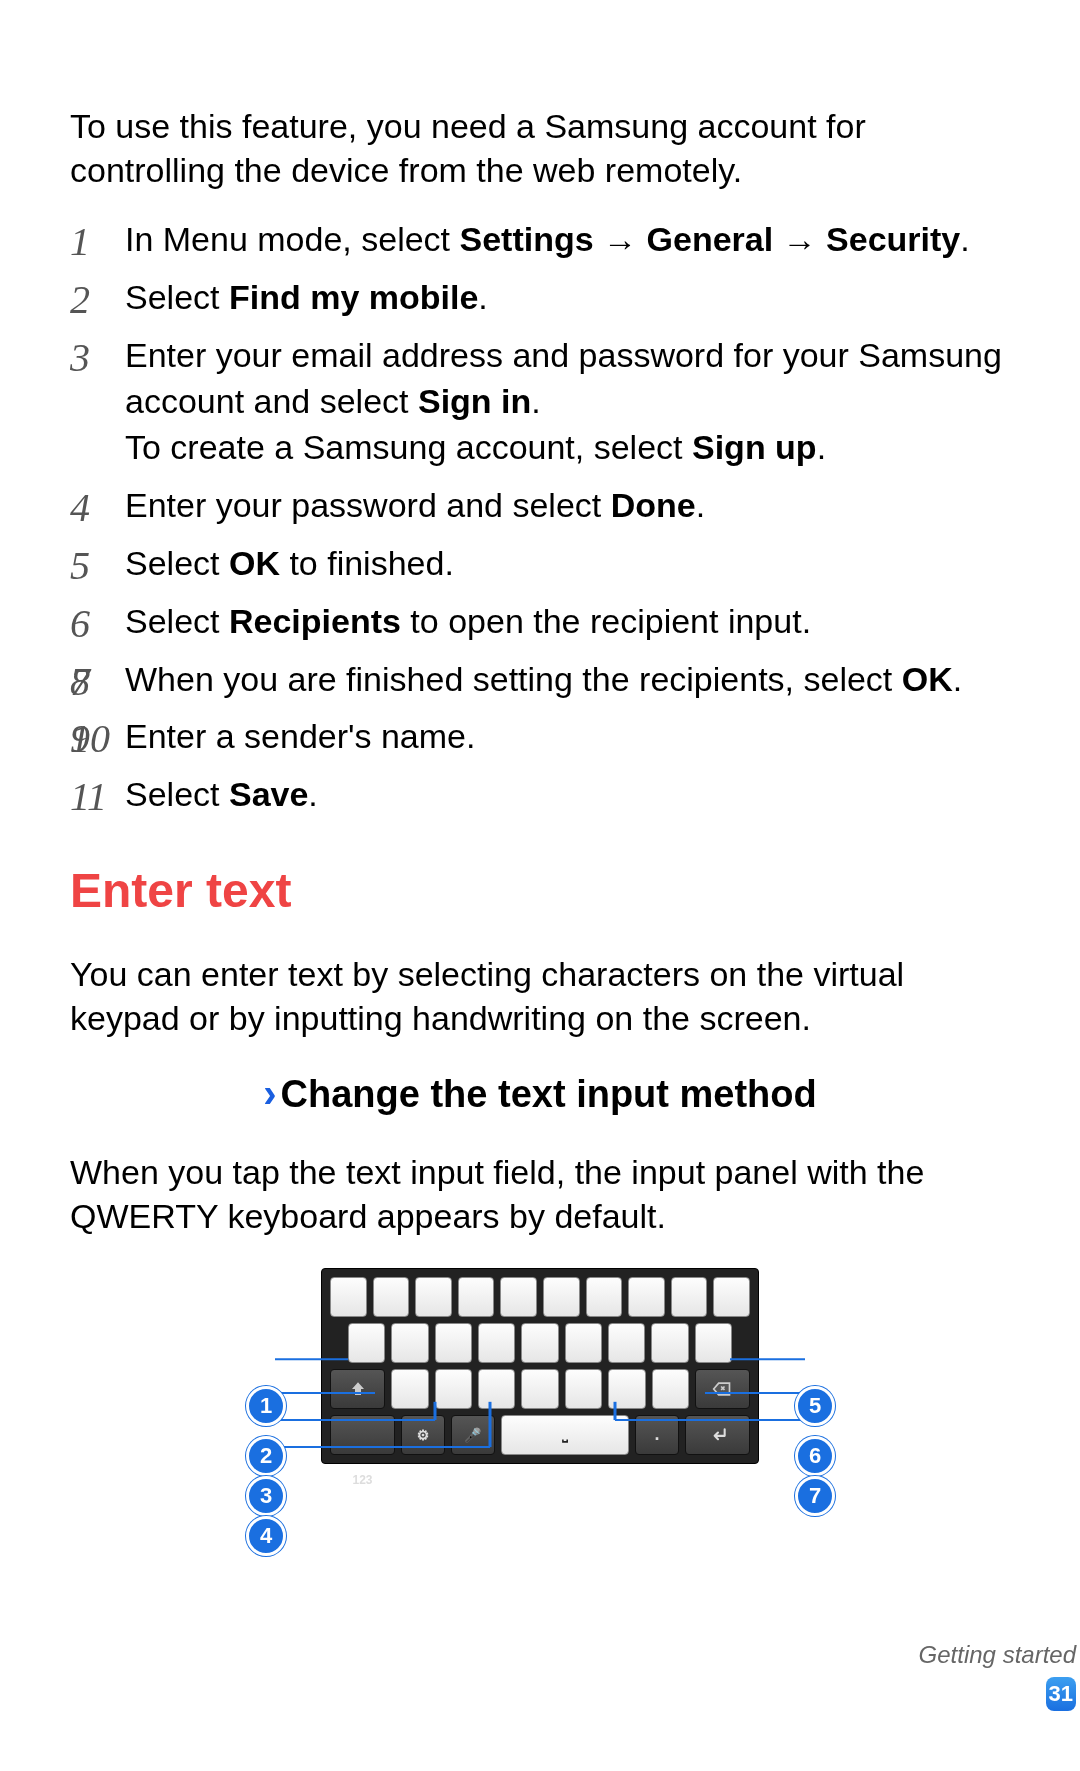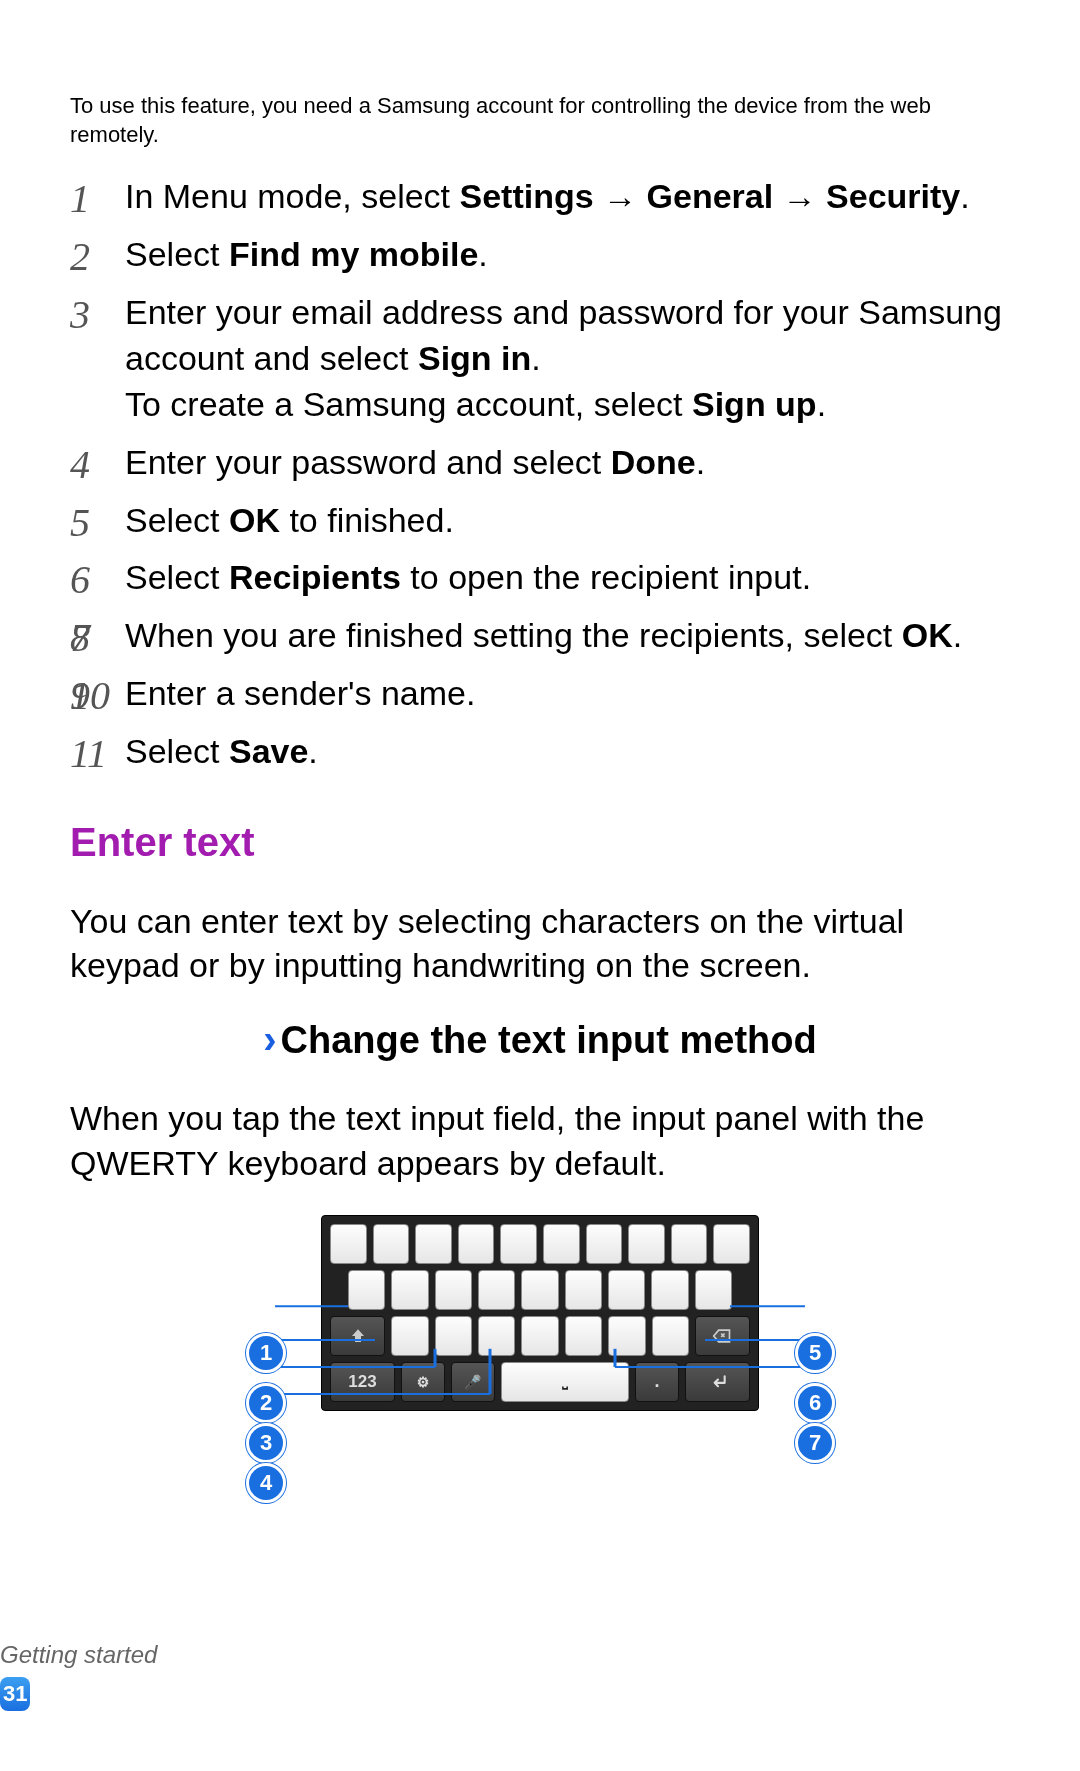--- a/index.html
+++ b/index.html
@@ -10,21 +10,21 @@
     color: #000;
   }
   .page {
     width: 1080px;
     height: 1771px;
     position: relative;
     box-sizing: border-box;
     padding: 70px 70px 0 70px;
   }
   .intro {
-    font-size: 22px;
+    font-size: 34px;
     line-height: 1.3;
     margin-bottom: 25px;
   }
   ol.steps {
     list-style: none;
     padding: 0;
     margin: 0 0 40px 0;
     counter-reset: step;
   }
   ol.steps > li {
@@ -41,22 +41,22 @@
     width: 45px;
     text-align: left;
     font-family: "Georgia", "Times New Roman", serif;
     font-style: italic;
     font-size: 40px;
     color: #555;
     font-weight: 400;
   }
   .b { font-weight: 700; }
   h2.section-title {
-    color: #a21caf;
-    font-size: 40px;
+    color: #ef4444;
+    font-size: 48px;
     font-weight: 700;
     margin: 45px 0 10px 0;
   }
   .section-body {
     font-size: 34px;
     line-height: 1.3;
     margin-bottom: 17px;
   }
   h3.subhead {
     font-size: 38px;
@@ -130,22 +130,22 @@
     display: flex; align-items: center; justify-content: center;
     box-shadow: 0 0 0 1px #1a6fe0;
   }
   svg.lines { position:absolute; left:0; top:0; width:100%; height:100%; pointer-events:none; }
   svg.lines line { stroke:#1a6fe0; stroke-width:3; }
 
   
   .footer {
     position: absolute;
     bottom: 60px;
-    left: 0; right: 16px;
-    text-align: left;
+    left: 0; right: 4px;
+    text-align: right;
     color: #444;
   }
   .footer .section-name {
     font-style: italic;
     font-size: 24px;
     margin-bottom: 8px;
     color: #666;
   }
   .footer .pagenum {
     display: inline-block;
@@ -274,21 +274,21 @@
         <div class="key dark wider bksp">
           <span class="glyph">
               <svg viewBox="0 0 24 24">
                 <path d="M8 5 H21 V19 H8 L2 12 Z M11 9 L15 13 M15 9 L11 13" stroke="#ccc" stroke-width="2" fill="#555"></path>
               </svg>
             </span>
         </div>
       </div>
       <div class="krow">
         <div class="key dark wider">
-            <span class="glyph" style="font-size:17px;">123</span>
+            <span class="glyph" style="font-size:12px;margin-top:45px;">123</span>
           </div>
         <div class="key dark">
             <span class="glyph">⚙</span>
           </div>
         <div class="key dark">
             <span class="glyph">🎤</span>
           </div>
         <div class="key space">
             <span class="glyph">⎵</span>
           </div>

